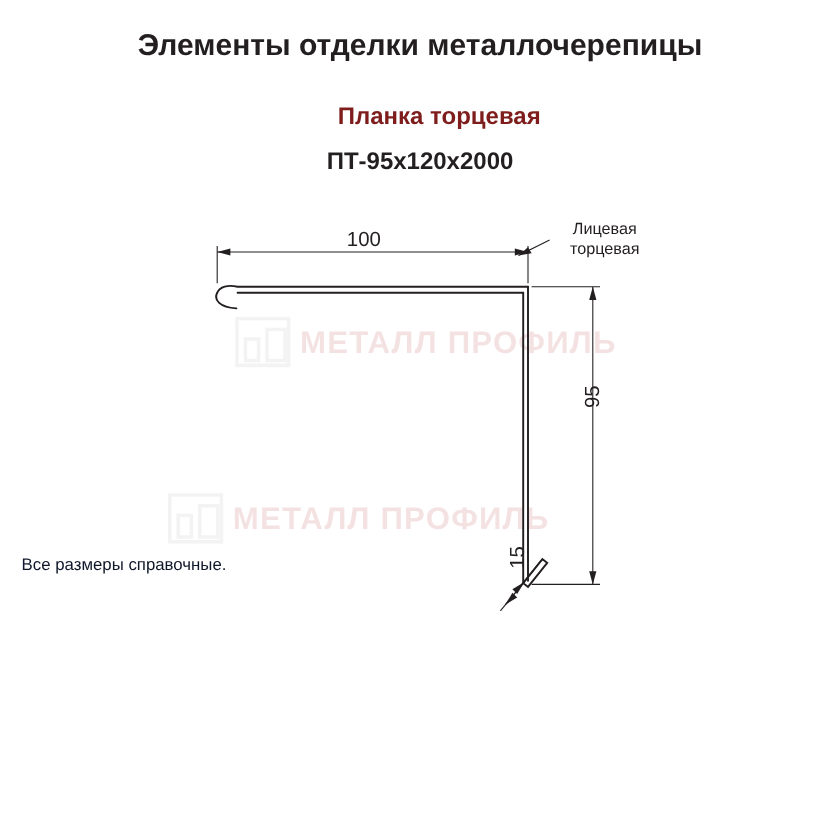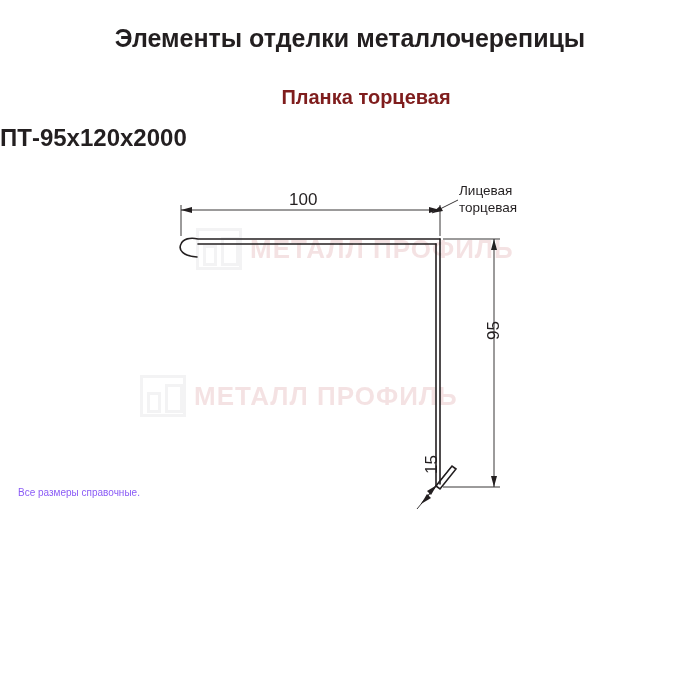--- a/index.html
+++ b/index.html
@@ -40,22 +40,22 @@
     text-align: center;
     font-size: 20px;
     font-weight: bold;
     color: #7f1d1d;
   }
   .title-code {
     position: absolute;
     top: 124px;
     left: 0;
     width: 700px;
-    text-align: left;
-    font-size: 24px;
+    text-align: center;
+    font-size: 20px;
     font-weight: bold;
     color: #231f20;
   }
   .drawing {
     position: absolute;
     top: 0;
     left: 0;
     width: 700px;
     height: 700px;
   }
@@ -63,20 +63,21 @@
     position: absolute;
     opacity: 0.13;
     pointer-events: none;
   }
   .wm1 { left: 196px; top: 228px; }
   .wm2 { left: 140px; top: 375px; }
   .wm-inner {
     display: flex;
     align-items: center;
     gap: 8px;
+    margin-top: 36px;
   }
   .wm-logo {
     width: 46px;
     height: 42px;
     border: 3px solid #a9a9ae;
     position: relative;
     box-sizing: border-box;
   }
   .wm-logo:before {
     content: "";
@@ -101,39 +102,40 @@
   .wm-text {
     font-size: 26px;
     font-weight: bold;
     color: #b2292e;
     letter-spacing: 1px;
     white-space: nowrap;
   }
   .notes {
     position: absolute;
     left: 18px;
-    bottom: 0;
-    font-size: 10px;
+    bottom: 20px;
+    font-size: 14px;
     line-height: 1.45;
-    color: #8b5cf6;
+    color: #0f172a;
   }
   .dim-label {
     position: absolute;
     font-size: 17px;
     color: #231f20;
   }
   .label-120 { left: 289px; top: 190px; }
   .label-95  { left: 484px; top: 340px; transform: rotate(-90deg); transform-origin: left top; }
   .label-15  { left: 422px; top: 474px; transform: rotate(-90deg); transform-origin: left top; }
   .label-face {
     position: absolute;
     left: 459px;
     top: 183px;
     font-size: 13.5px;
     line-height: 1.25;
+    text-align: center;
     color: #231f20;
     width: 90px;
   }
 </style>
 </head>
 <body>
 
 <div class="page">
 
   <div class="title-main">Элементы отделки металлочерепицы</div>

